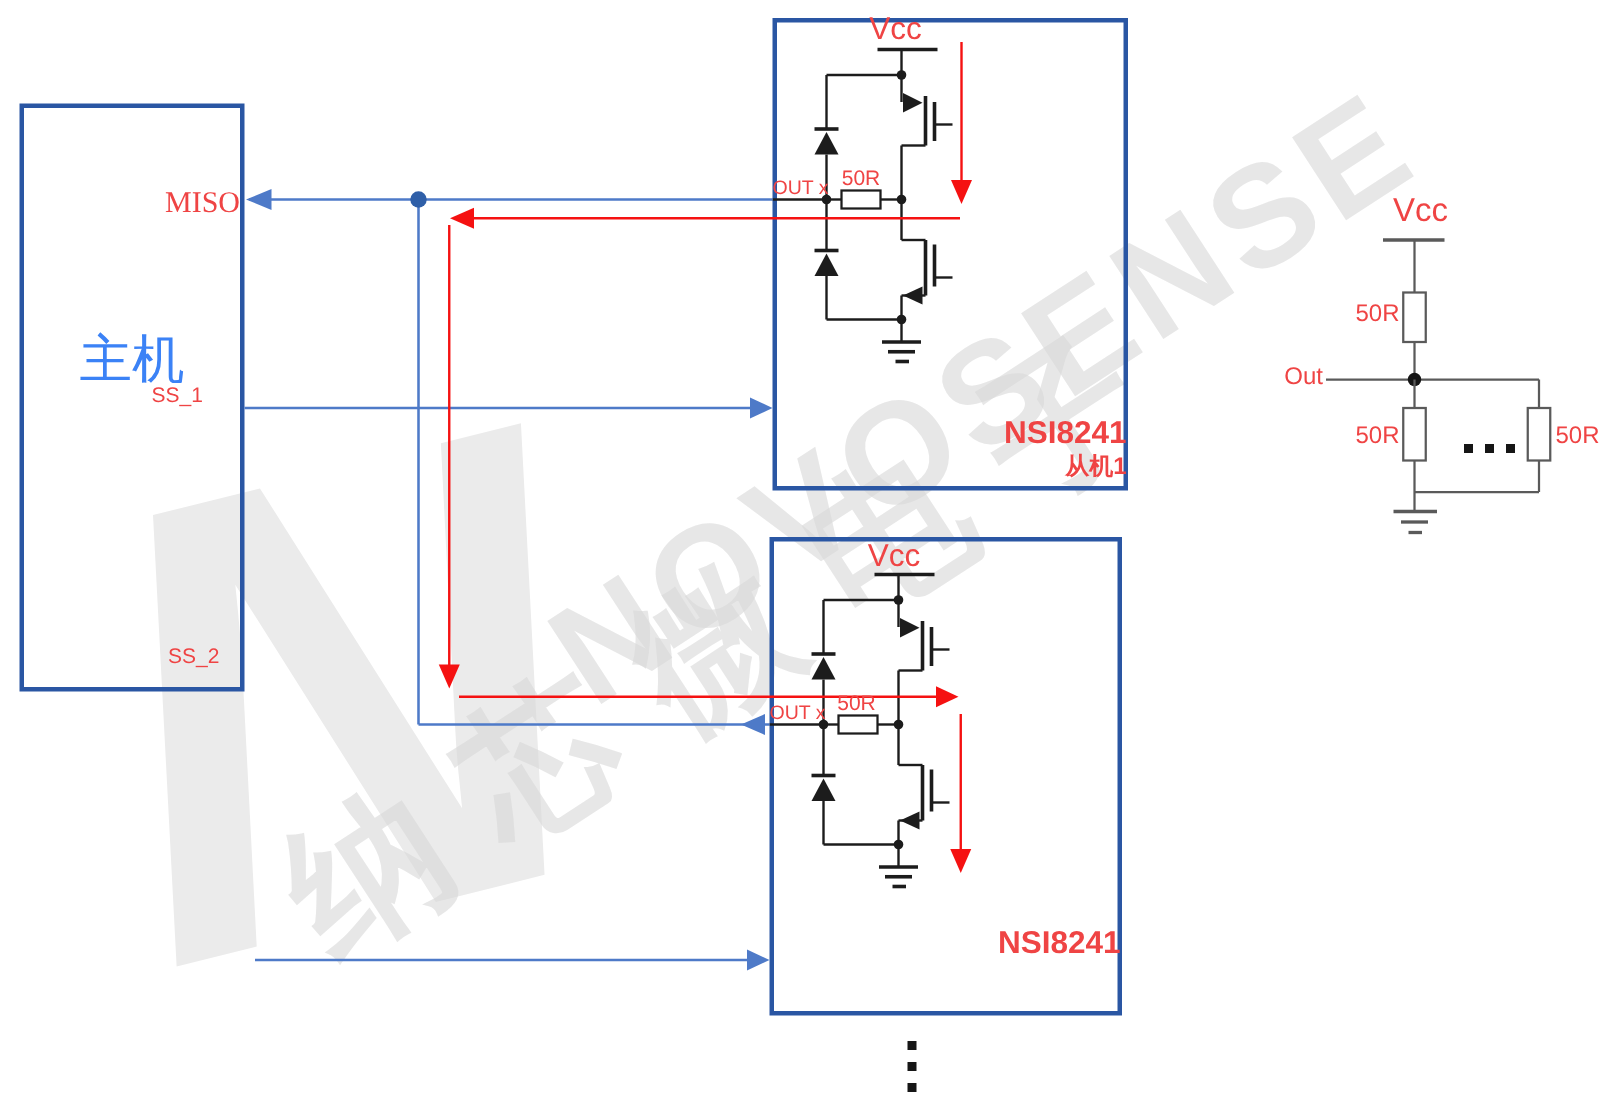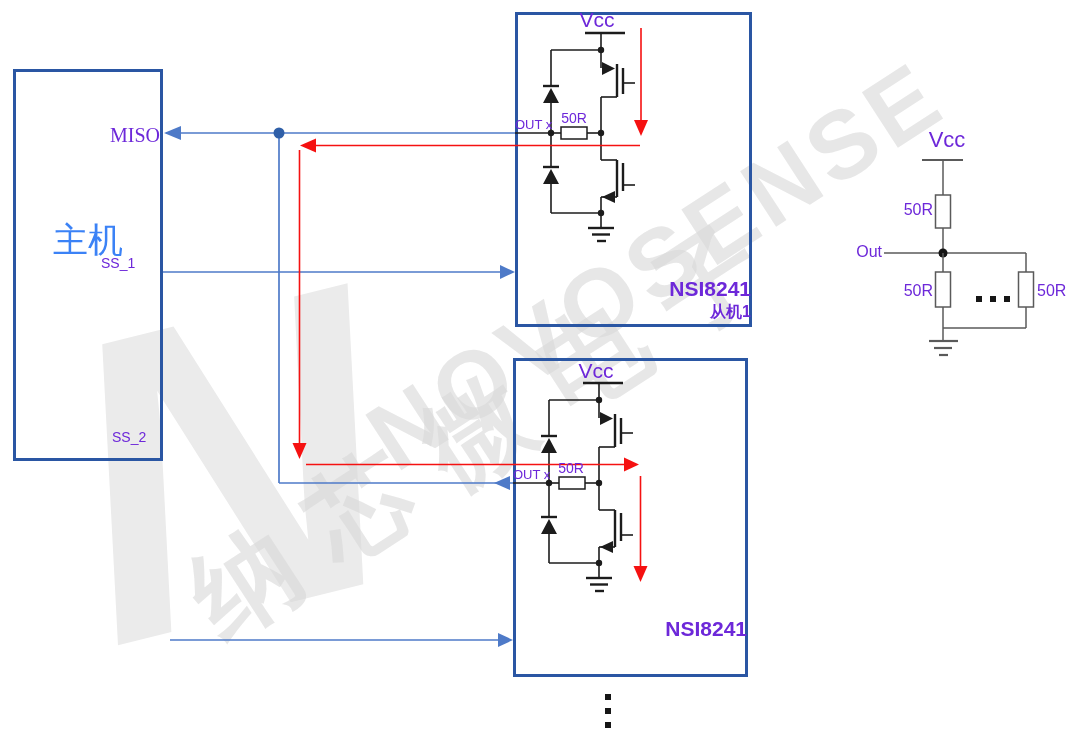--- a/index.html
+++ b/index.html
@@ -40,21 +40,21 @@
   .fr{fill:var(--wire-red);stroke:none;}
   .ck{stroke:var(--circuit-black);stroke-width:1.6;fill:none;}
   .ck2{stroke-width:2.4;}
   .fk{fill:var(--circuit-black);stroke:none;}
   .res{fill:#fff;stroke:var(--circuit-black);stroke-width:1.5;}
   .tg{stroke:var(--termination-gray);stroke-width:1.5;fill:none;}
   .tg2{stroke-width:2.2;}
   .rest{fill:#fff;stroke:var(--termination-gray);stroke-width:1.5;}
 
   
-  .lbl{position:absolute;z-index:4;white-space:nowrap;color:#6d28d9;}
+  .lbl{position:absolute;z-index:4;white-space:nowrap;color:#ef4444;}
   .mcu-title{left:13px;top:216px;width:150px;text-align:center;font-size:35px;line-height:47px;color:#3b82f6;}
   .miso{left:98px;top:124px;width:62px;text-align:right;font-size:20px;font-family:Liberation Serif, serif;}
   .ss1{left:101px;top:255px;font-size:14px;}
   .ss2{left:112px;top:429px;font-size:14px;}
   .vcc1{left:567px;top:8px;width:60px;text-align:center;font-size:21px;}
   .vcc2{left:566px;top:359px;width:60px;text-align:center;font-size:21px;}
   .outx1{left:515px;top:117px;font-size:13px;}
   .outx2{left:513px;top:467px;font-size:13px;}
   .r50s1{left:554px;top:110px;width:40px;text-align:center;font-size:14px;}
   .r50s2{left:551px;top:460px;width:40px;text-align:center;font-size:14px;}

